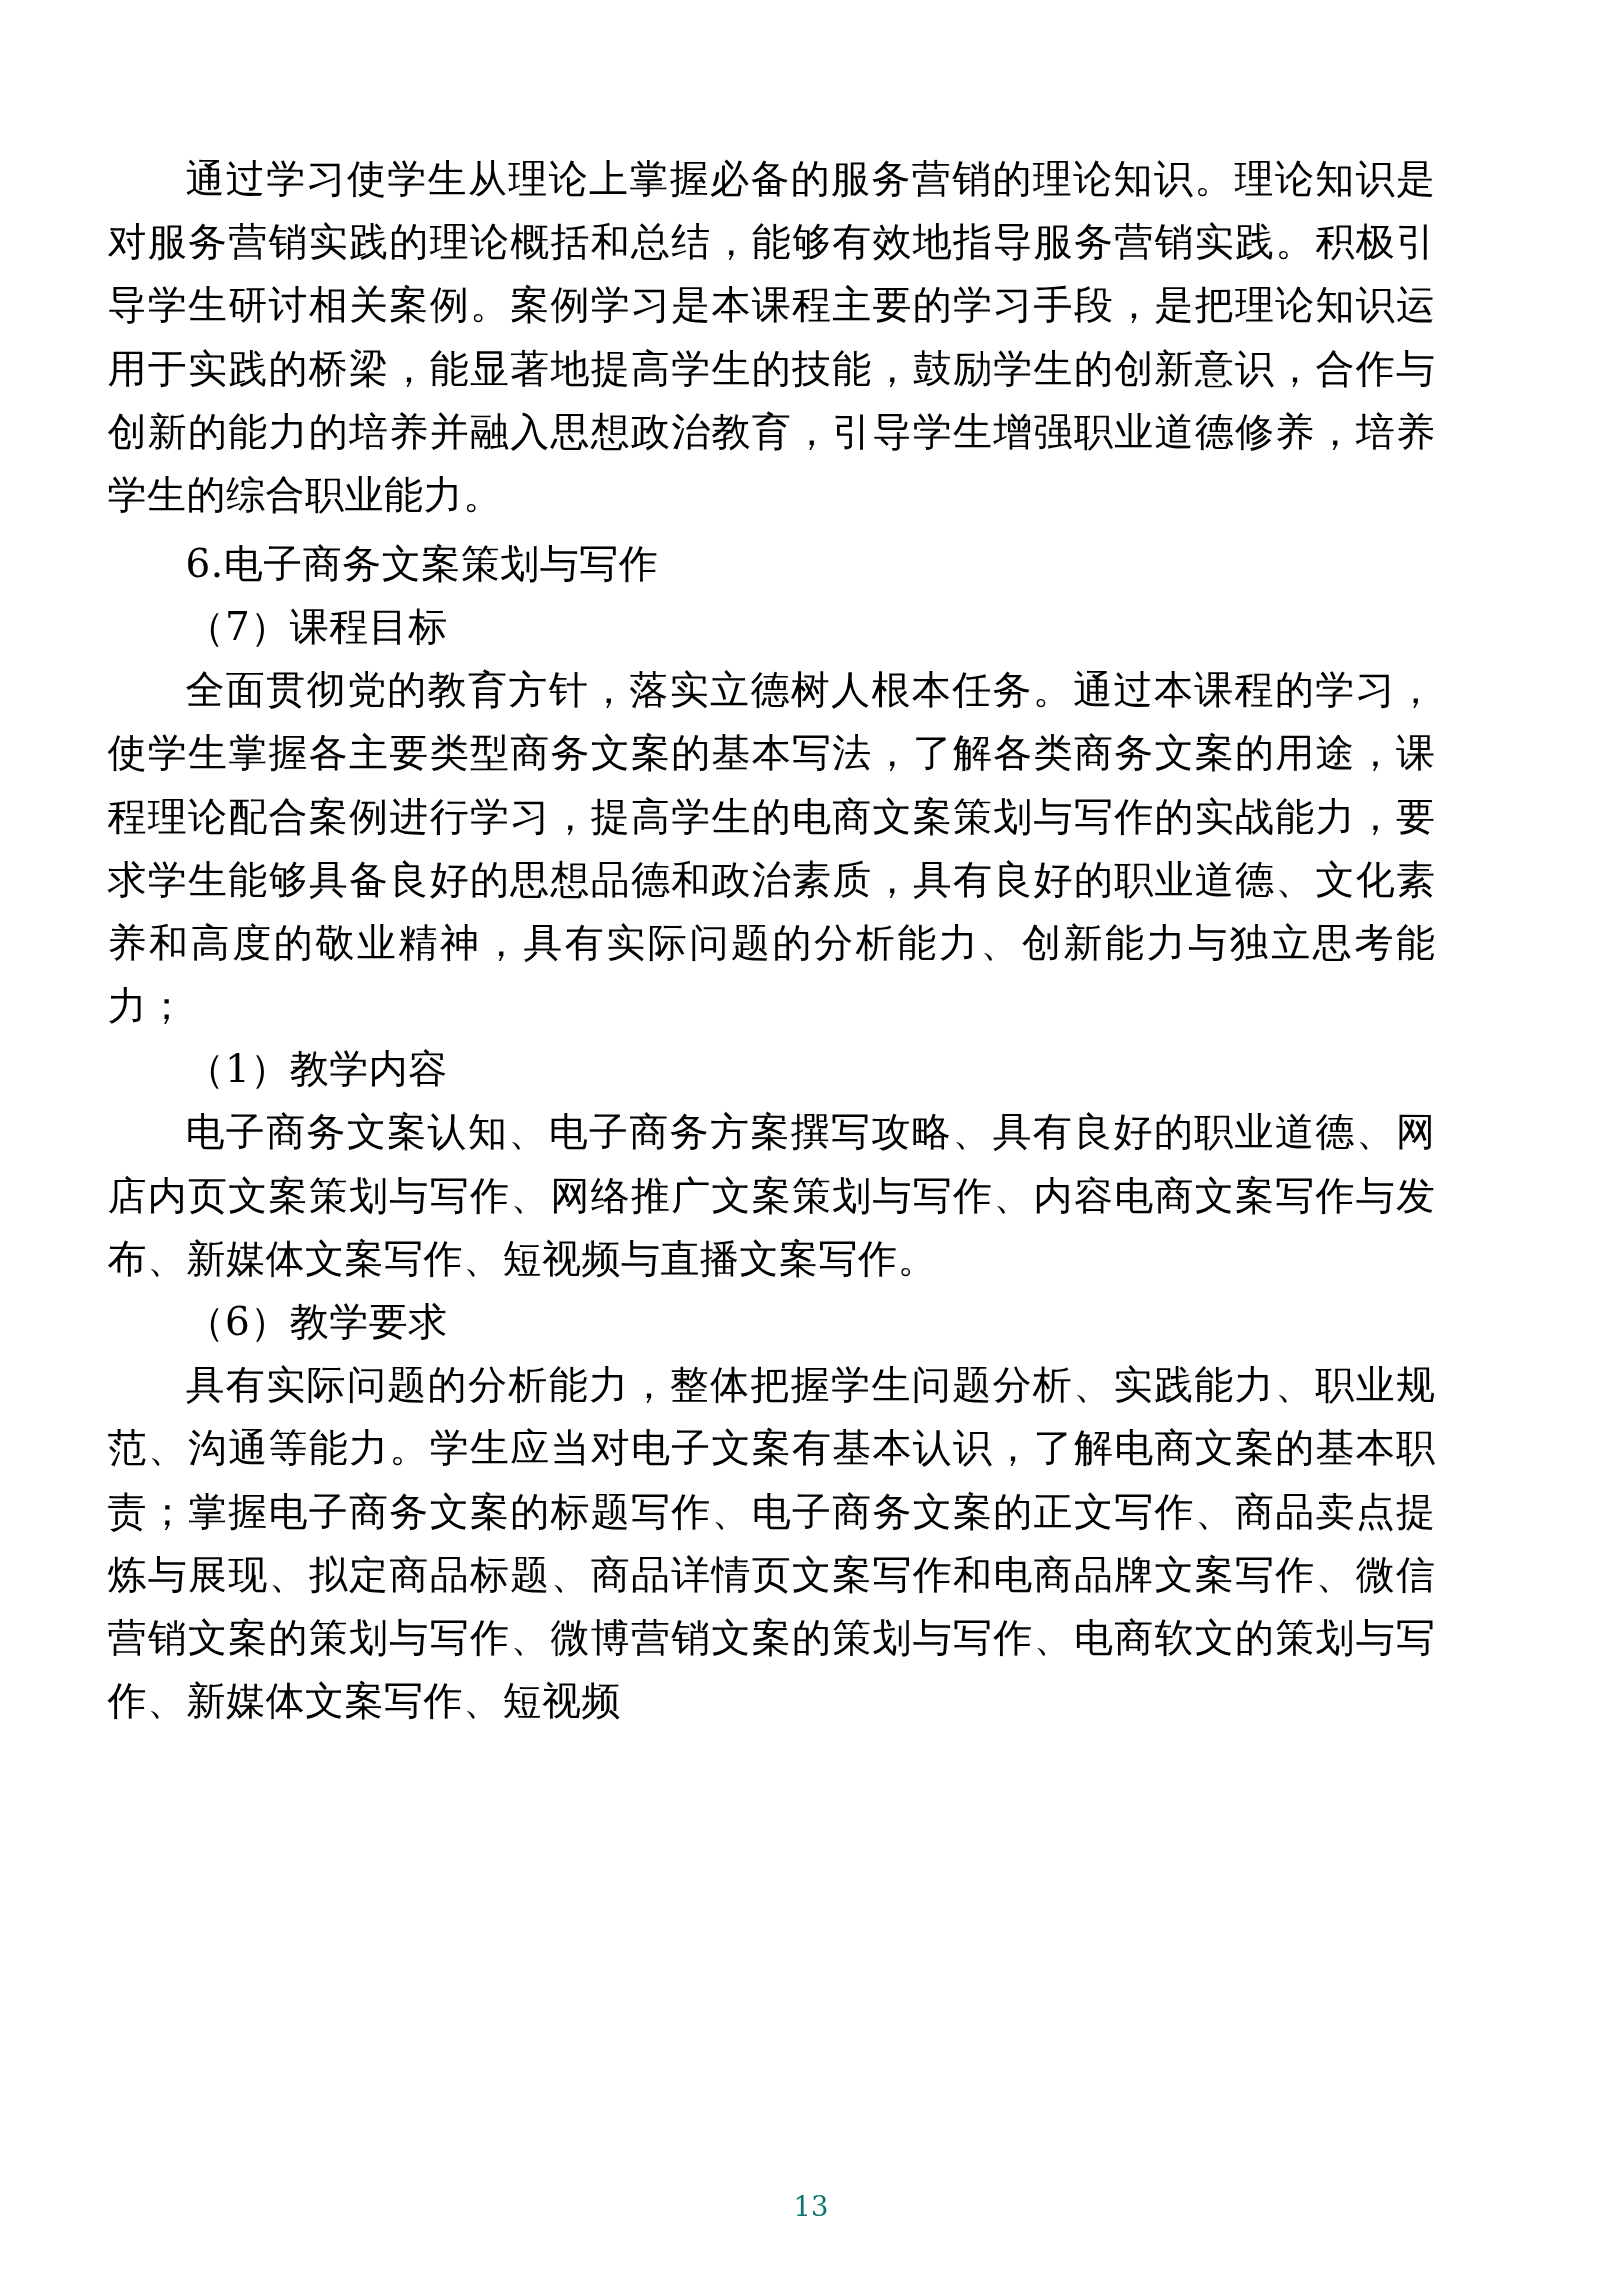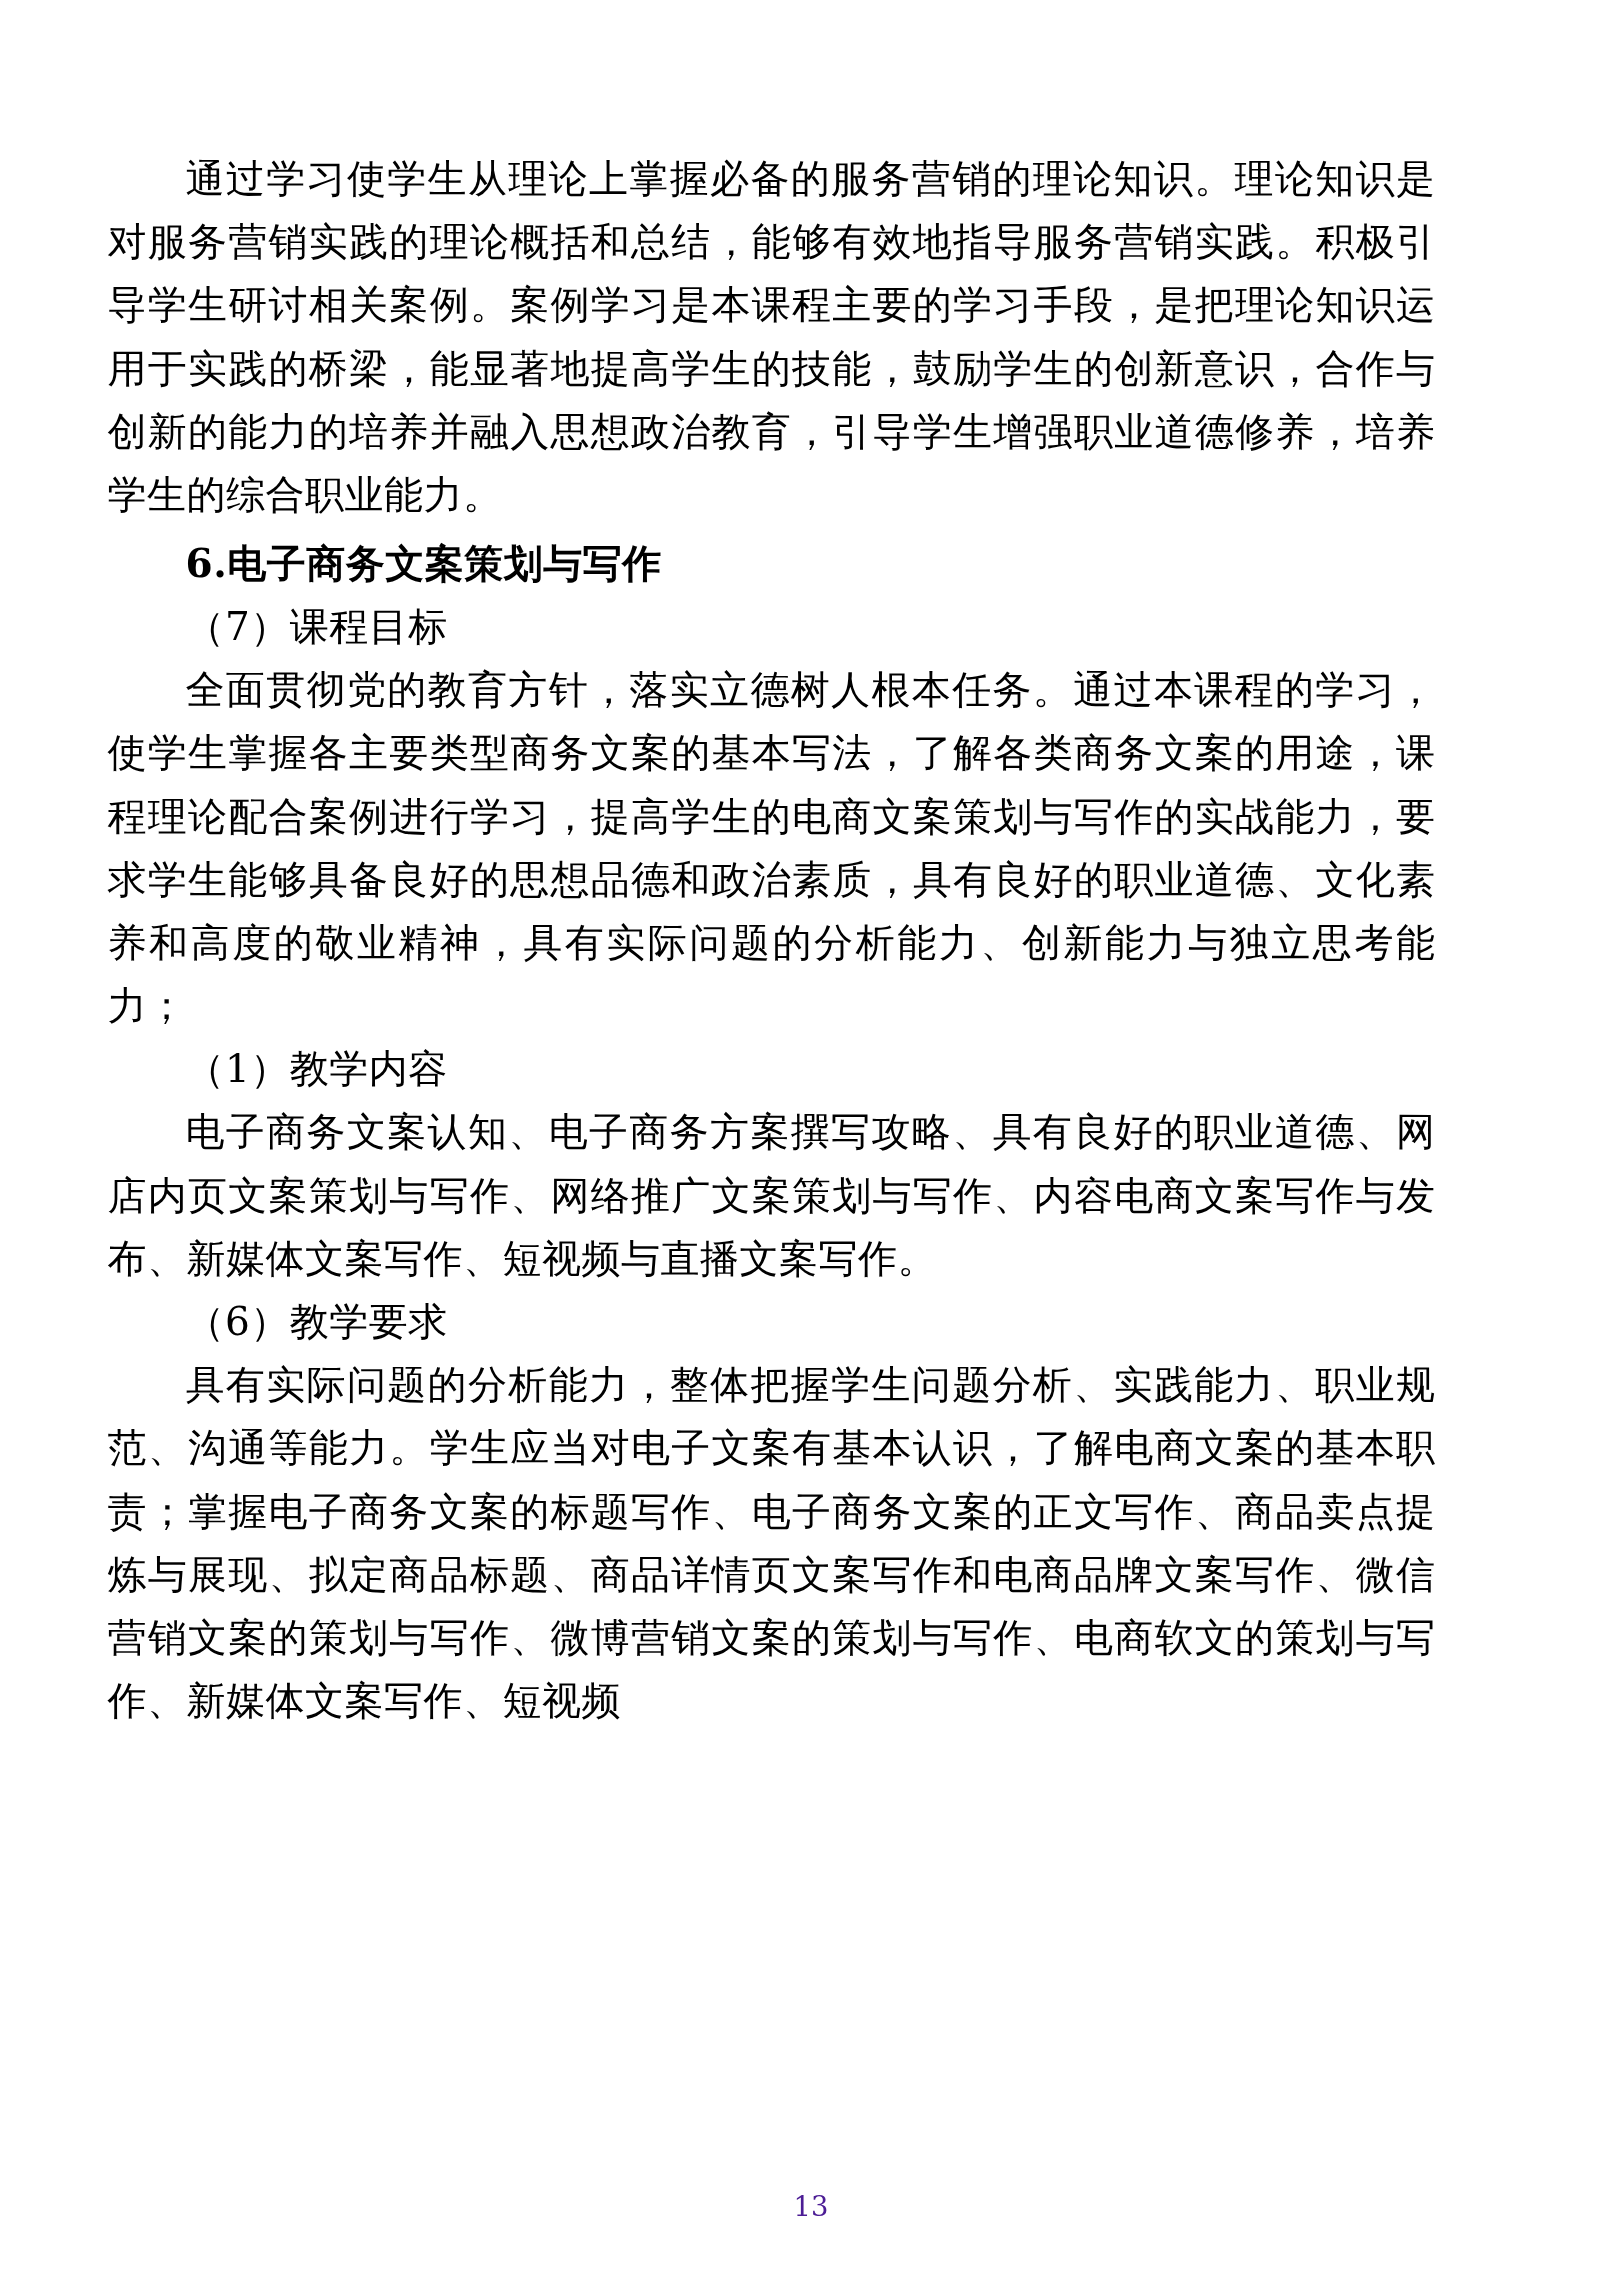--- a/index.html
+++ b/index.html
@@ -35,41 +35,41 @@
     text-align: justify;
     text-justify: inter-ideograph;
     text-indent: 2em;
     letter-spacing: 0.5px;
     font-family: "DejaVu Serif", "Liberation Serif", serif;
   }
   h2.heading {
     margin: 5.9px 0 0 0;
     font-size: 39px;
     line-height: 1.62;
-    font-weight: bold;
+    font-weight: normal;
     text-indent: 2em;
     letter-spacing: 0.5px;
     font-family: "DejaVu Serif", "Liberation Serif", serif;
   }
   p.sub-heading {
     margin: 0;
     font-size: 39px;
     line-height: 1.62;
     text-indent: 2em;
     letter-spacing: 0.5px;
   }
   .page-number {
     position: absolute;
     left: 0;
     right: 0;
     bottom: 71px;
     text-align: center;
     font-size: 27.4px;
     font-family: "DejaVu Serif", "Liberation Serif", serif;
-    color: #4c1d95;
+    color: #0f766e;
   }
 </style>
 </head>
 <body>
 
 <div class="page">
   <div class="doc-body">
 
     <p class="para">通过学习使学生从理论上掌握必备的服务营销的理论知识。理论知识是对服务营销实践的理论概括和总结，能够有效地指导服务营销实践。积极引导学生研讨相关案例。案例学习是本课程主要的学习手段，是把理论知识运用于实践的桥梁，能显著地提高学生的技能，鼓励学生的创新意识，合作与创新的能力的培养并融入思想政治教育，引导学生增强职业道德修养，培养学生的综合职业能力。</p>
 

